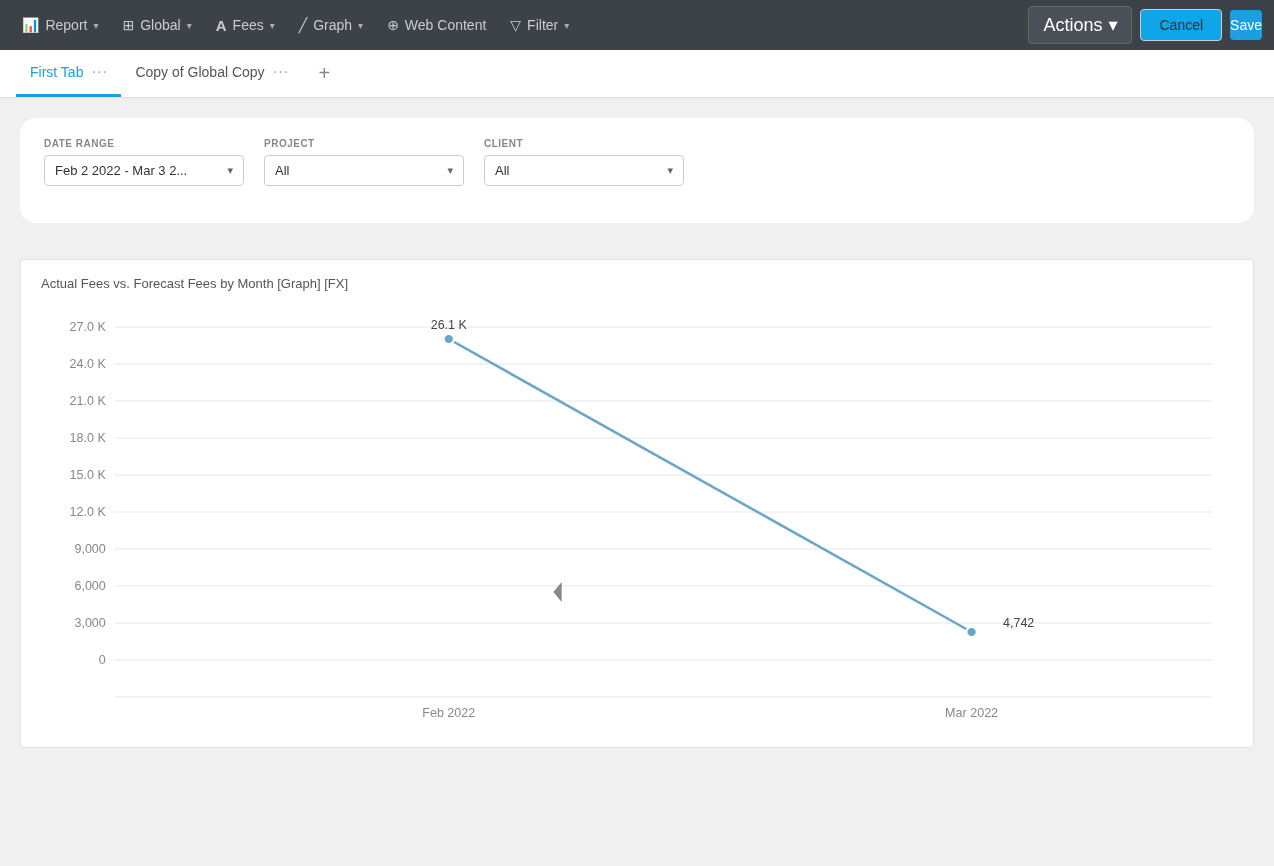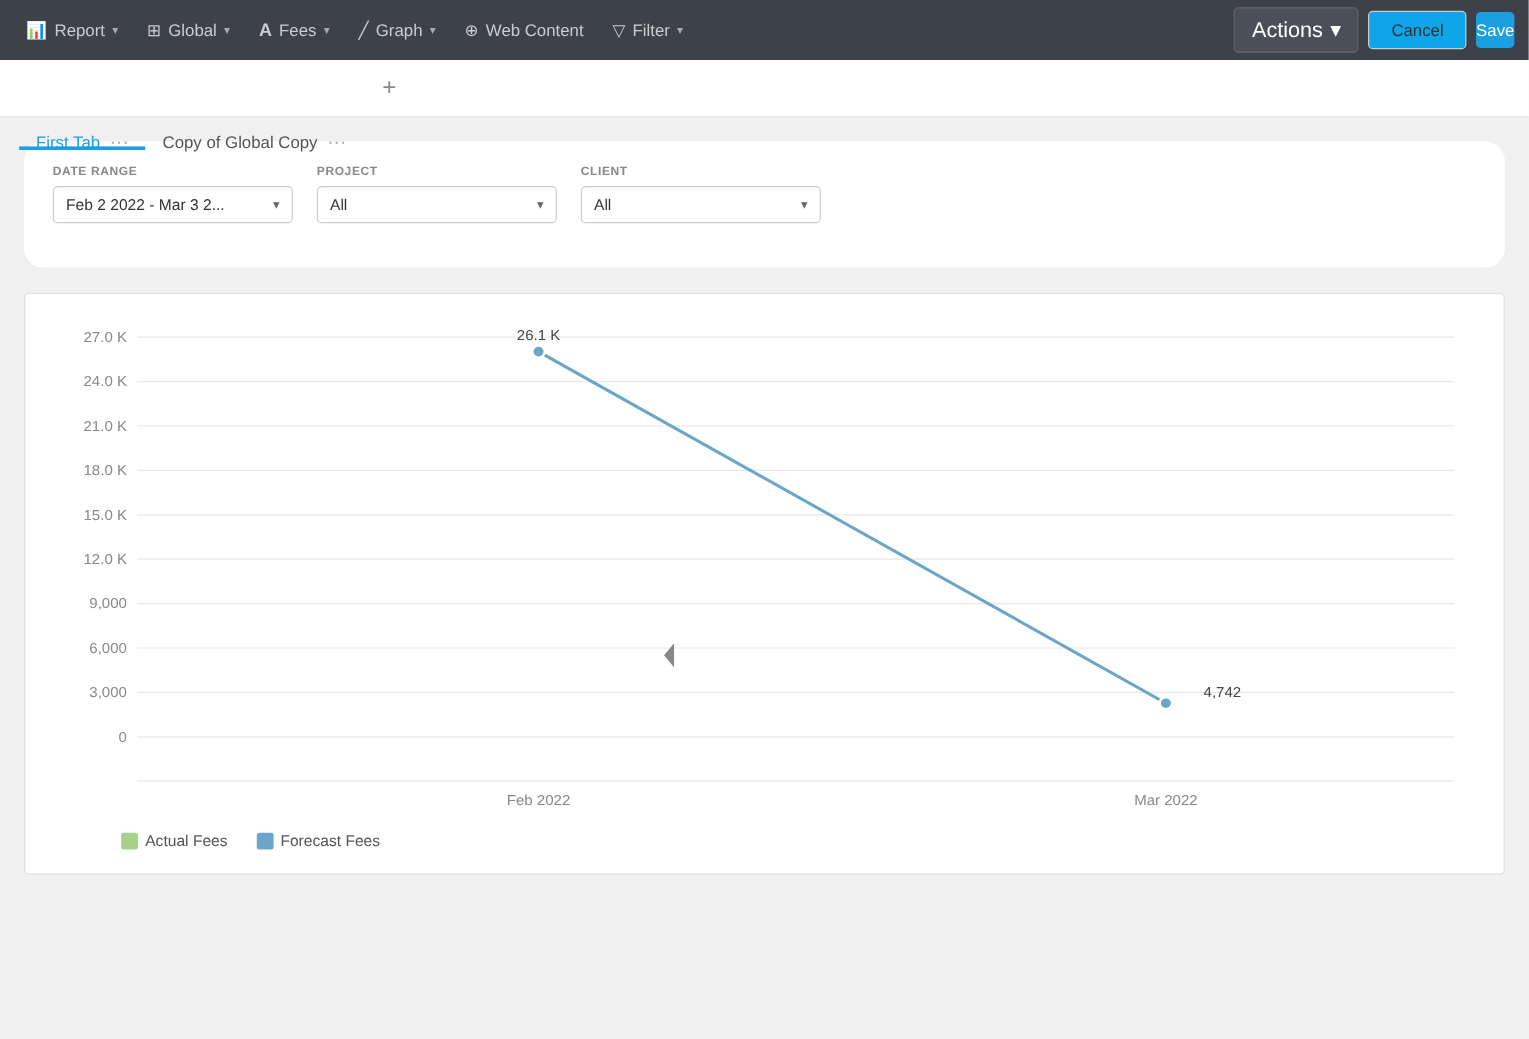--- a/index.html
+++ b/index.html
@@ -69,28 +69,28 @@
     .tabbar {
       background: #fff;
       border-bottom: 1px solid #ddd;
       display: flex;
       align-items: stretch;
       padding: 0 16px;
       height: 48px;
     }
     .tab {
       display: flex;
+      align-items: center;
       gap: 8px;
       padding: 12px 14px;
       cursor: pointer;
       font-size: 14px;
       color: #555;
       border-bottom: 3px solid transparent;
       white-space: nowrap;
-      margin-top: 48px;
     }
     .tab.active {
       color: #1b9fe0;
       border-bottom-color: #1b9fe0;
       font-weight: 500;
     }
     .tab .tab-dots {
       font-size: 16px;
       color: #aaa;
       cursor: pointer;
@@ -110,21 +110,21 @@
       background: #f0f0f0;
       min-height: calc(866px - 98px);
       padding: 20px;
     }
 
     
     .filters-container {
       background: #fff;
       border-radius: 16px;
       padding: 20px 24px 37px;
-      margin-bottom: 21px;
+      margin-bottom: 36px;
     }
     .filters-row {
       display: flex;
       gap: 20px;
       align-items: flex-end;
     }
     .filter-group {
       display: flex;
       flex-direction: column;
       gap: 6px;
@@ -282,20 +282,21 @@
         <span class="filter-label">CLIENT</span>
         <div class="filter-select filter-select-client">
           <span>All</span>
           <span class="chevron-down">▾</span>
         </div>
       </div>
     </div>
   </div>
 
   <div class="chart-container">
+    <div class="chart-title">Actual Fees vs. Forecast Fees by Month [Graph] [FX]</div>
     <div class="chart-area">
       <svg class="chart-svg" viewBox="0 0 1140 420" preserveAspectRatio="none">
 
         <line x1="70" y1="20" x2="1120" y2="20" stroke="#e8e8e8" stroke-width="1"></line>
         <line x1="70" y1="57" x2="1120" y2="57" stroke="#e8e8e8" stroke-width="1"></line>
         <line x1="70" y1="94" x2="1120" y2="94" stroke="#e8e8e8" stroke-width="1"></line>
         <line x1="70" y1="131" x2="1120" y2="131" stroke="#e8e8e8" stroke-width="1"></line>
         <line x1="70" y1="168" x2="1120" y2="168" stroke="#e8e8e8" stroke-width="1"></line>
         <line x1="70" y1="205" x2="1120" y2="205" stroke="#e8e8e8" stroke-width="1"></line>
         <line x1="70" y1="242" x2="1120" y2="242" stroke="#e8e8e8" stroke-width="1"></line>
@@ -325,25 +326,15 @@
 
         <text x="920" y="320" text-anchor="start" font-size="12" fill="#444">4,742</text>
 
         <text x="390" y="410" text-anchor="middle" font-size="12" fill="#888">Feb 2022</text>
         <text x="890" y="410" text-anchor="middle" font-size="12" fill="#888">Mar 2022</text>
 
         <polygon points="490,285 498,275 498,295" fill="#555" opacity="0.7"></polygon>
       </svg>
     </div>
 
-    <div class="chart-legend">
-      <div class="legend-item">
-        <div class="legend-dot" style="background:#a8d08d;"></div>
-        <span>Actual Fees</span>
-      </div>
-      <div class="legend-item">
-        <div class="legend-dot" style="background:#6aa6c8;"></div>
-        <span>Forecast Fees</span>
-      </div>
-    </div>
   </div>
 
 </div>
 
 </body></html>

